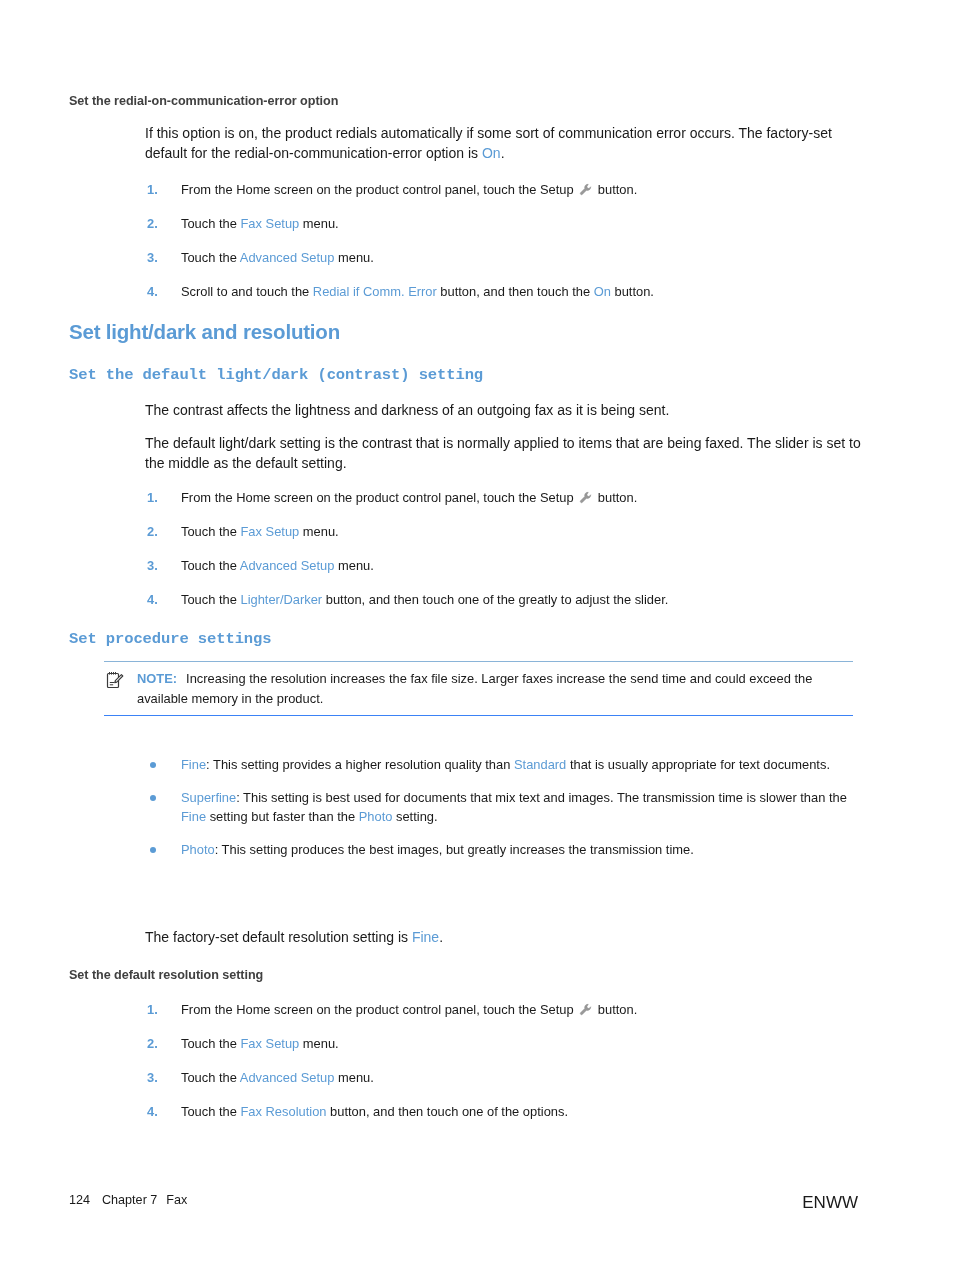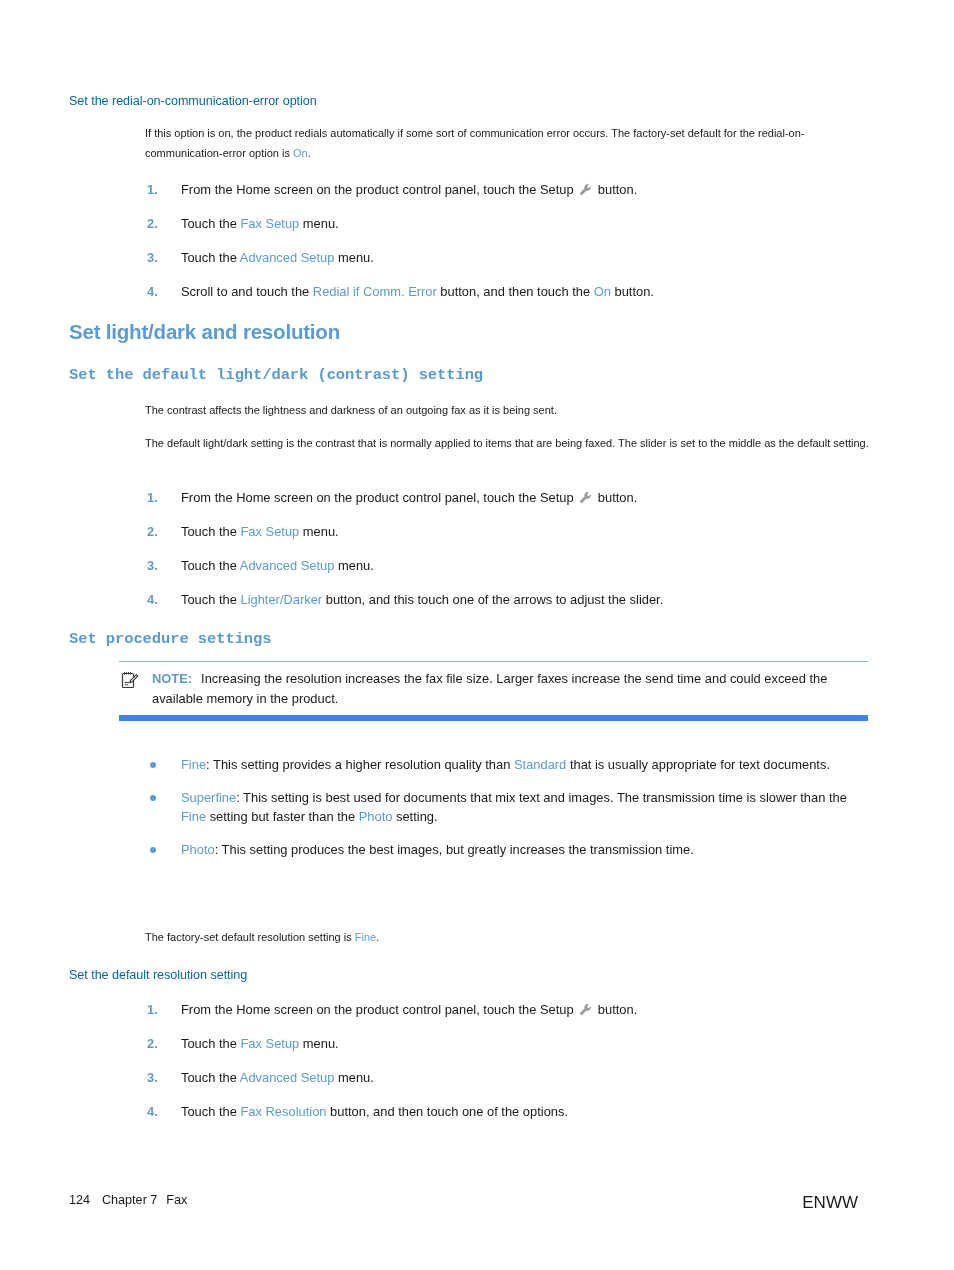--- a/index.html
+++ b/index.html
@@ -43,33 +43,33 @@
     color: #5b9bd5;
     letter-spacing: -0.1px;
     margin: 0;
     white-space: nowrap;
     font-family: Liberation Mono, monospace;
   }
   .h3 {
     position: absolute;
     left: 69px;
     font-size: 12.6px;
-    font-weight: normal;
-    color: #0369a1;
+    font-weight: bold;
+    color: #404040;
     letter-spacing: -0.05px;
     margin: 0;
     white-space: nowrap;
   }
 
   
   .para {
     position: absolute;
     left: 145px;
     width: 724px;
-    font-size: 11px;
+    font-size: 14px;
     line-height: 19.6px;
     color: #1a1a1a;
     margin: 0;
     text-align: left;
   }
   .ui { color: #5b9bd5; }
 
   
   .olist { position: absolute; left: 145px; width: 724px; }
   .oitem {
@@ -103,24 +103,24 @@
     top: 7px;
     width: 6px;
     height: 6px;
     border-radius: 50%;
     background: #5b9bd5;
   }
 
   
   .note {
     position: absolute;
-    left: 119px;
+    left: 104px;
     width: 749px;
     border-top: 1px solid #8ab4d8;
-    border-bottom: 6px solid #3b82f6;
+    border-bottom: 1px solid #3b82f6;
     padding: 7px 0 7px 0;
     box-sizing: border-box;
   }
   .note-inner {
     position: relative;
     padding-left: 33px;
     font-size: 12.9px;
     line-height: 19.6px;
   }
   .note-icon {
@@ -212,21 +212,21 @@
             <path d="M11.4 1.6a4 4 0 0 0-4.3 5.2L1.9 12a1.5 1.5 0 0 0 2.1 2.1l5.2-5.2a4 4 0 0 0 5.2-4.3l-2.2 2.2-1.9-.5-.5-1.9z" fill="#9a9a9a" stroke="#7d7d7d" stroke-width="0.5"></path>
           </svg></span><span> button.</span>
     </div>
     <div class="oitem">
       <span class="num">2.</span><span>Touch the </span><span class="ui">Fax Setup</span><span> menu.</span>
     </div>
     <div class="oitem">
       <span class="num">3.</span><span>Touch the </span><span class="ui">Advanced Setup</span><span> menu.</span>
     </div>
     <div class="oitem">
-      <span class="num">4.</span><span>Touch the </span><span class="ui">Lighter/Darker</span><span> button, and this touch one of the arrows to adjust the slider.</span>
+      <span class="num">4.</span><span>Touch the </span><span class="ui">Lighter/Darker</span><span> button, and then touch one of the greatly to adjust the slider.</span>
     </div>
   </div>
 
   <h2 class="h2" style="top:630px;">Set procedure settings</h2>
 
   <div class="note" style="top:661px;">
     <div class="note-inner">
       <span class="note-icon"><svg viewBox="0 0 20 20" width="20" height="20">
             <rect x="2.5" y="3.5" width="11" height="14" rx="1" fill="#ffffff" stroke="#3a3a3a" stroke-width="1.2"></rect>
             <line x1="4.5" y1="2" x2="4.5" y2="4.6" stroke="#3a3a3a" stroke-width="1"></line>

